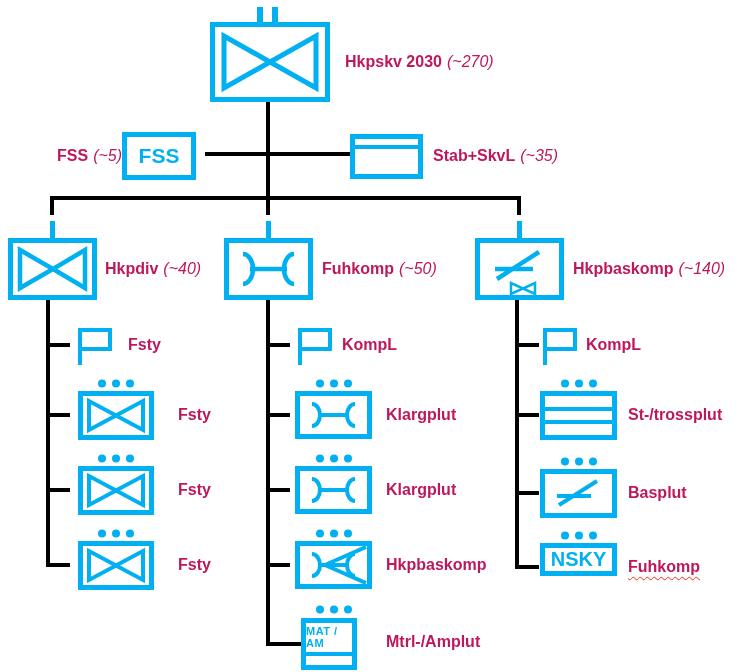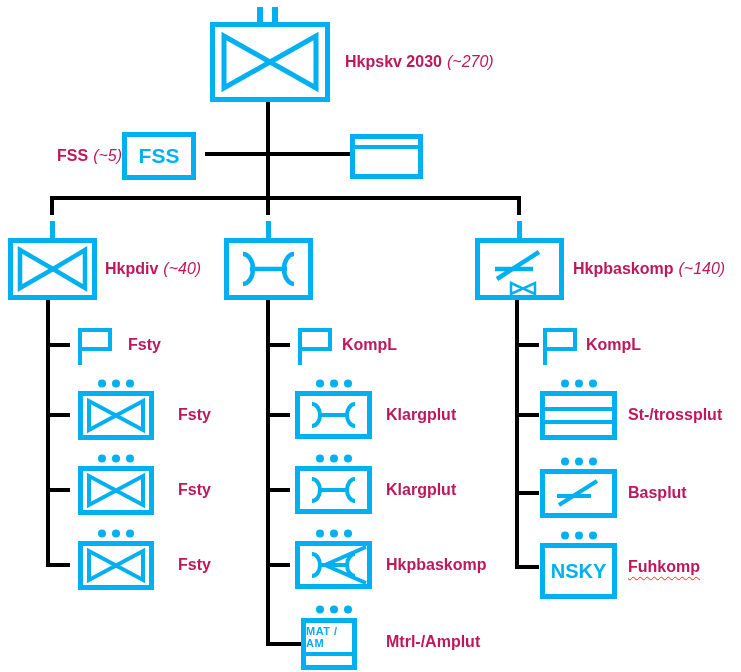--- a/index.html
+++ b/index.html
@@ -74,20 +74,23 @@
 
   <div class="lbl" style="left:57px;top:146px">
     <span>FSS</span><span class="cnt">(~5)</span>
   </div>
   <div class="box" style="left:122px;top:132px;width:74px;height:48px">
     <span class="boxtext" style="font-size:21px">FSS</span>
   </div>
   <div class="box" style="left:350px;top:134px;width:73px;height:45px">
     <div class="stab-band"></div>
   </div>
+  <div class="lbl" style="left:433px;top:146px">
+    <span>Stab+SkvL</span><span class="cnt">(~35)</span>
+  </div>
 
   <div class="tick" style="left:50px;top:221px"></div>
   <div class="tick" style="left:266px;top:221px"></div>
   <div class="tick" style="left:517px;top:221px"></div>
 
   <div class="box" style="left:8px;top:238px;width:89px;height:62px">
     <svg width="79" height="52" viewBox="0 0 79 52">
       <path d="M7,7 L7,45 L40,26 Z M72,7 L72,45 L40,26 Z" fill="none" stroke="currentColor" stroke-width="4.5"></path>
     </svg>
   </div>
@@ -133,20 +136,23 @@
     <svg width="66" height="39" viewBox="0 0 66 39">
       <path d="M6,5 L6,34 L33,19.5 Z M60,5 L60,34 L33,19.5 Z" fill="none" stroke="currentColor" stroke-width="4"></path>
     </svg>
   </div>
   <div class="lbl" style="left:178px;top:555px">Fsty</div>
 
   <div class="box" style="left:224px;top:238px;width:89px;height:62px">
     <svg width="79" height="52" viewBox="0 0 79 52">
       <path d="M21,26 H58 M14,11 A10,15 0 0 1 14,41 M65,11 A10,15 0 0 0 65,41" fill="none" stroke="currentColor" stroke-width="4.5"></path>
     </svg>
+  </div>
+  <div class="lbl" style="left:322px;top:259px">
+    <span>Fuhkomp</span><span class="cnt">(~50)</span>
   </div>
 
   <svg class="icon" style="left:295px;top:325px" width="40" height="42" viewBox="0 0 40 42">
     <path d="M5,3 V40 M5,5 H35 V24 H5" fill="none" stroke="currentColor" stroke-width="4"></path>
   </svg>
   <div class="lbl" style="left:342px;top:335px">KompL</div>
 
   <svg class="icon" style="left:314px;top:379px" width="40" height="9" viewBox="0 0 40 9">
     <circle cx="6" cy="4.5" r="4" fill="currentColor"></circle>
       <circle cx="20" cy="4.5" r="4" fill="currentColor"></circle>
@@ -232,18 +238,18 @@
       <path d="M12,22 H46 M14,31 L52,7" fill="none" stroke="currentColor" stroke-width="4"></path>
     </svg>
   </div>
   <div class="lbl" style="left:628px;top:483px">Basplut</div>
 
   <svg class="icon" style="left:559px;top:531px" width="40" height="9" viewBox="0 0 40 9">
     <circle cx="6" cy="4.5" r="4" fill="currentColor"></circle>
       <circle cx="20" cy="4.5" r="4" fill="currentColor"></circle>
       <circle cx="34" cy="4.5" r="4" fill="currentColor"></circle>
   </svg>
-  <div class="box" style="left:540px;top:543px;width:77px;height:56px">
+  <div class="box" style="left:540px;top:543px;width:77px;height:33px">
     <span class="boxtext" style="font-size:20px">NSKY</span>
   </div>
   <div class="lbl misspelled" style="left:628px;top:557px">Fuhkomp</div>
 
 </div>
 
 </body></html>

